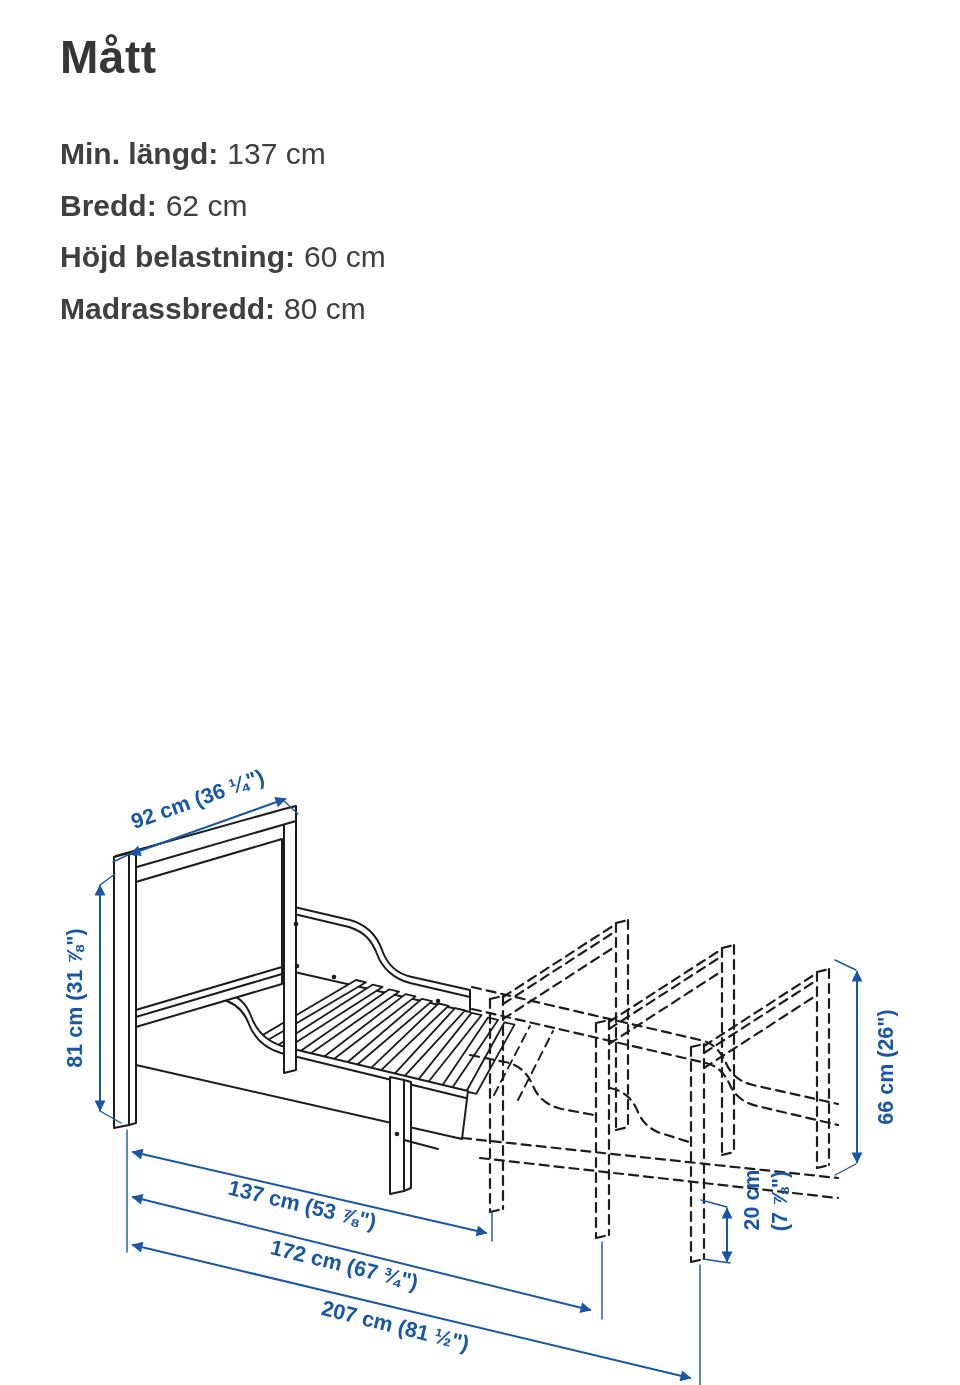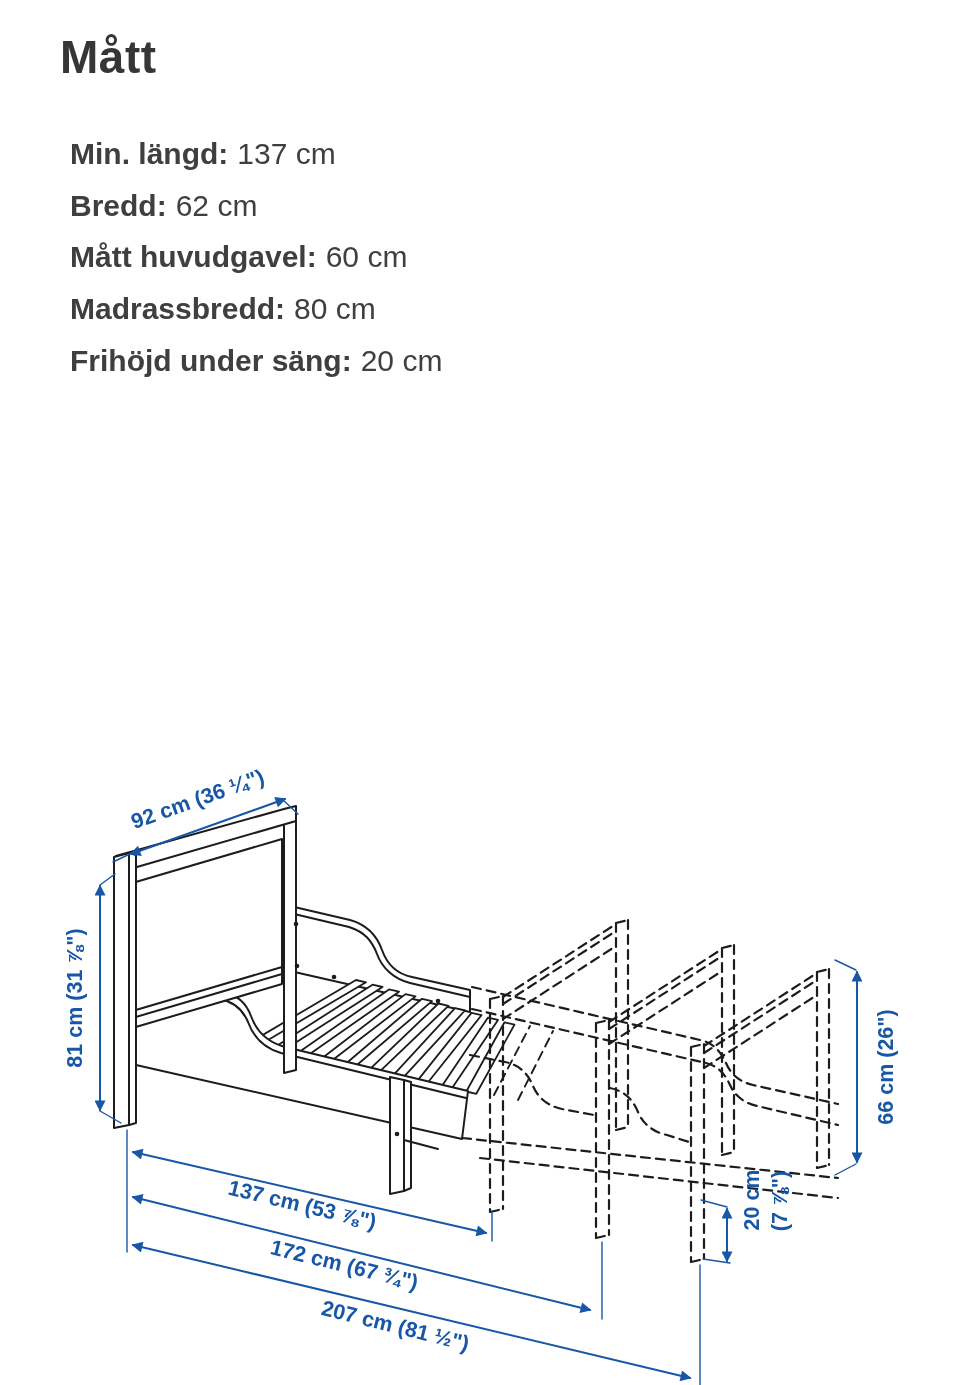--- a/index.html
+++ b/index.html
@@ -2,43 +2,42 @@
 <html><head>
 <meta charset="utf-8">
 <style>
   html,body{margin:0;padding:0;background:#ffffff;}
   body{width:960px;height:1385px;overflow:hidden;font-family:"Liberation Sans",sans-serif;}
   .page{position:relative;width:960px;height:1341px;background:#fff;}
   h1.title{
     position:absolute;left:60px;top:30px;margin:0;
     font-size:46px;font-weight:bold;color:#363636;letter-spacing:0.5px;
   }
-  .specs{position:absolute;left:60px;top:128px;margin-left:10px;}
+  .specs{position:absolute;left:60px;top:128px;}
   .spec-row{font-size:30px;line-height:51.7px;color:#3f3f3f;white-space:nowrap;}
   .spec-label{font-weight:bold;}
   .spec-value{margin-left:9px;font-weight:normal;}
   .diagram-wrap{position:absolute;left:0;top:760px;width:960px;height:625px;}
   svg text{
     font-family:"Liberation Sans",sans-serif;
     font-weight:bold;font-size:21.5px;
   }
 </style>
 </head>
 <body>
 
 <div class="page">
 
   <h1 class="title">Mått</h1>
 
   <div class="specs">
     <div class="spec-row"><span class="spec-label">Min. längd:</span><span class="spec-value">137 cm</span></div>
     <div class="spec-row"><span class="spec-label">Bredd:</span><span class="spec-value">62 cm</span></div>
-    <div class="spec-row"><span class="spec-label">Mått huvudgavel:</span><span class="spec-value">60 cm</span></div>
+    <div class="spec-row"><span class="spec-label">Höjd belastning:</span><span class="spec-value">60 cm</span></div>
     <div class="spec-row"><span class="spec-label">Madrassbredd:</span><span class="spec-value">80 cm</span></div>
-    <div class="spec-row"><span class="spec-label">Frihöjd under säng:</span><span class="spec-value">20 cm</span></div>
   </div>
 
   <div class="diagram-wrap">
   <svg width="960" height="625" viewBox="0 0 960 625">
     <defs>
       <marker id="ae" viewBox="0 0 10 10" refX="8.6" refY="5" markerWidth="13" markerHeight="11" orient="auto-start-reverse" markerUnits="userSpaceOnUse">
         <path d="M0,0 L10,5 L0,10 z" fill="#1757a6"></path>
       </marker>
     </defs>
 

